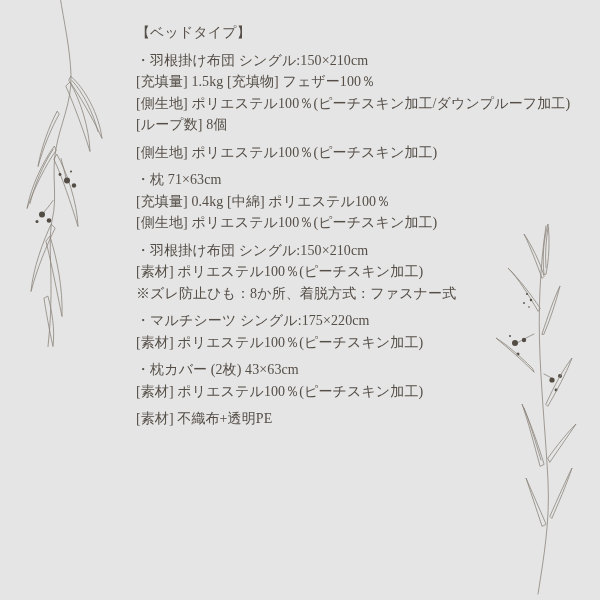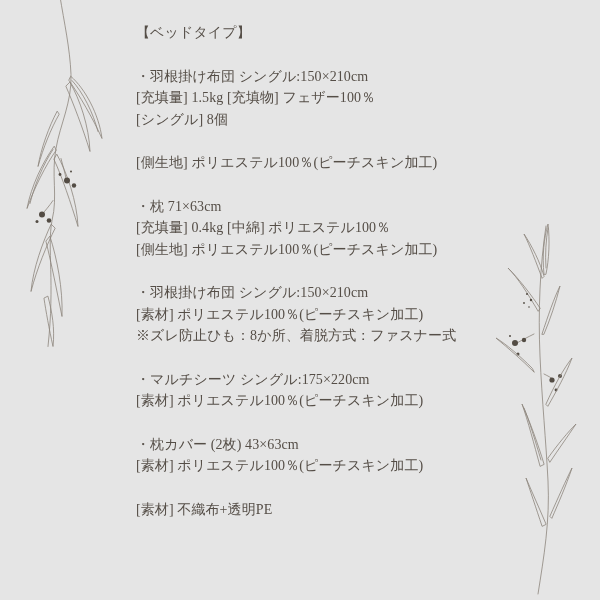--- a/index.html
+++ b/index.html
@@ -27,21 +27,21 @@
   .deco .berry { fill: #534c44; stroke: none; }
   .spec-text {
     position: absolute;
     left: 136px; top: 22px;
     color: #554e47;
     font-size: 14px;
     line-height: 21.5px;
     white-space: nowrap;
     letter-spacing: 0.1px;
   }
-  .spec-section { margin-top: 22px; }
+  .spec-section { margin-top: 6px; }
   .spec-line, .spec-title { height: 21.5px; }
 </style>
 </head>
 <body>
 
 <div class="canvas">
 
   <svg class="deco deco-left" viewBox="0 0 130 355" aria-hidden="true">
     <path d="M55,0 C59,25 65,52 66,78 C67,106 55,128 51,152 C46,178 53,200 47,224 C42,252 50,285 43,350"></path>
     <path d="M66,80 C80,92 94,118 97,142 C88,122 74,98 64,84 Z"></path>
@@ -93,21 +93,22 @@
     <path d="M82,300 C90,282 98,264 104,252 C98,270 90,288 84,302 Z"></path>
     <path d="M74,310 C68,292 62,274 58,262 C64,276 72,294 78,308 Z"></path>
   </svg>
 
   <div class="spec-text">
     <div class="spec-title">【ベッドタイプ】</div>
 
     <div class="spec-section">
       <div class="spec-line">・羽根掛け布団 シングル:150×210cm</div>
       <div class="spec-line">[充填量] 1.5kg [充填物] フェザー100％</div>
-      <div class="spec-line">[シングル] 8個</div>
+      <div class="spec-line">[側生地] ポリエステル100％(ピーチスキン加工/ダウンプルーフ加工)</div>
+      <div class="spec-line">[ループ数] 8個</div>
     </div>
 
     <div class="spec-section">
       <div class="spec-line">[側生地] ポリエステル100％(ピーチスキン加工)</div>
     </div>
 
     <div class="spec-section">
       <div class="spec-line">・枕 71×63cm</div>
       <div class="spec-line">[充填量] 0.4kg [中綿] ポリエステル100％</div>
       <div class="spec-line">[側生地] ポリエステル100％(ピーチスキン加工)</div>

